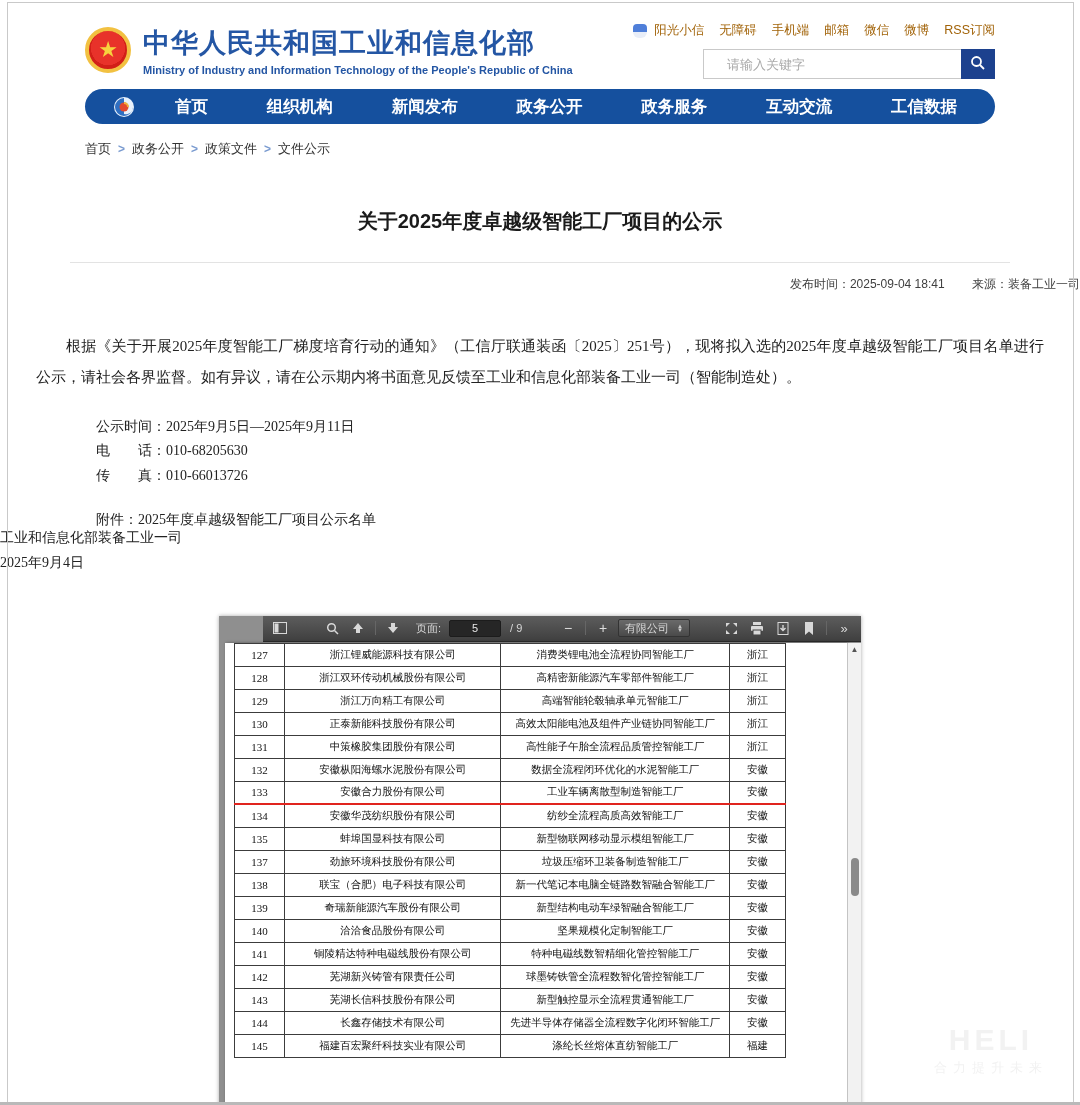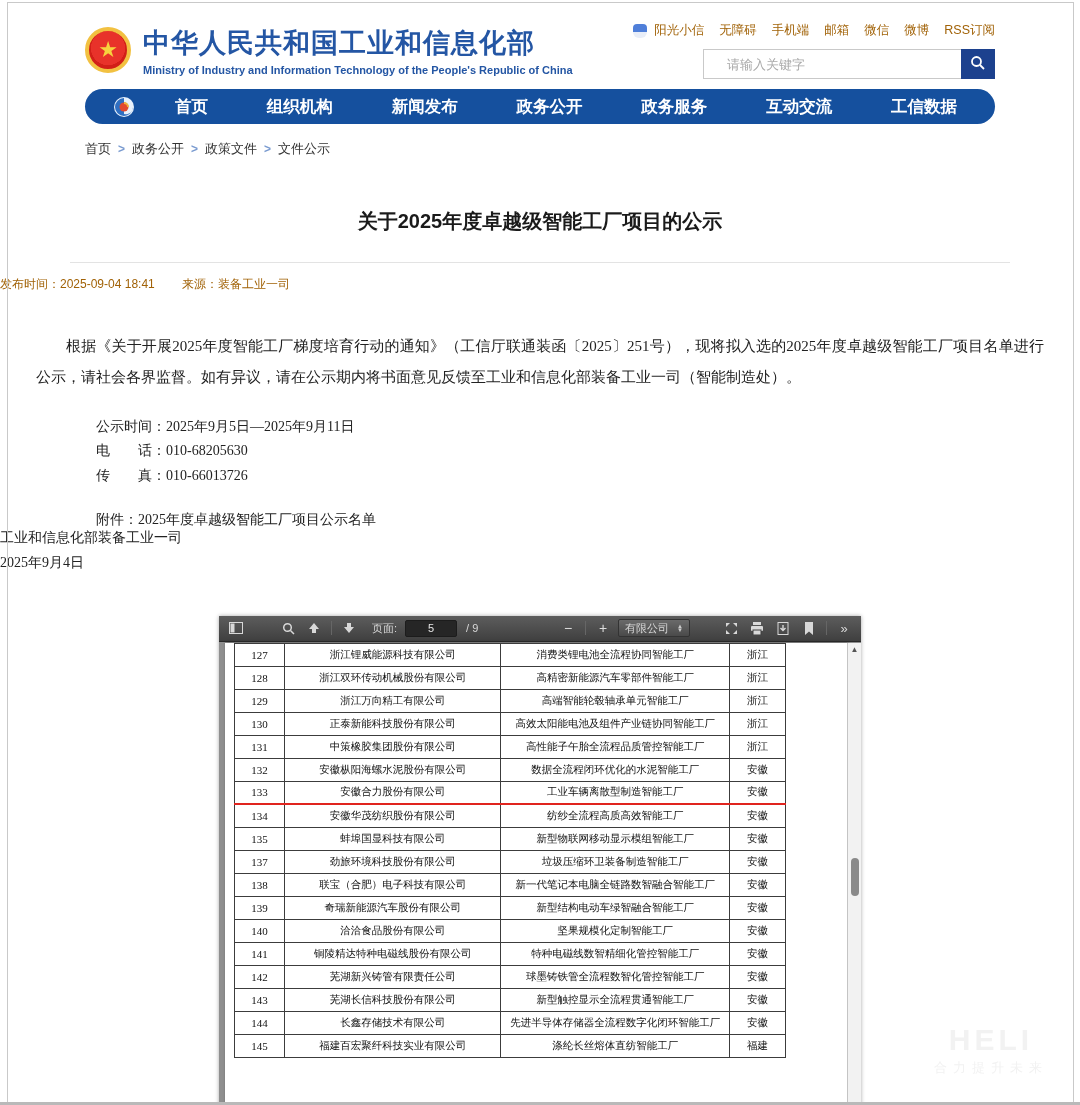--- a/index.html
+++ b/index.html
@@ -41,36 +41,36 @@
   .nav-items a { color:#fff; font-size:16.5px; font-weight:bold; text-decoration:none; cursor:pointer; }
 
   
   .breadcrumb { margin-top:16px; font-size:13px; color:#333; display:flex; gap:7px; align-items:center; }
   .breadcrumb a { color:#333; text-decoration:none; cursor:pointer; }
   .breadcrumb .sep { color:#7a9bd0; font-weight:bold; font-size:12px; }
 
   
   .article-title { margin-top:50px; text-align:center; font-size:20px; font-weight:bold; color:#1a1a1a; }
   .meta-divider { margin:27px 70px 0 70px; border-top:1px solid #e3e3e3; }
-  .meta { margin-top:13px; text-align:left; font-size:12px; color:#a16207; }
+  .meta { margin-top:13px; text-align:right; font-size:12px; color:#404040; }
   .meta span + span { margin-left:24px; }
 
   .article-body { font-family:"Liberation Serif","DejaVu Serif",serif; color:#222; }
   .article-body .para { margin:38px 36px 0 36px; font-size:15px; line-height:2.05; text-indent:2em; text-align:justify; }
   .info-lines { margin:25px 0 0 96px; font-size:14px; }
   .info-lines div { margin-bottom:6.5px; }
   .attachment { margin:26px 0 0 96px; font-size:14px; }
   .signature { text-align:left; padding-right:72px; font-size:14px; }
   .signature .date { margin-top:7px; padding-right:4px; }
 
   
   .pdf-viewer { width:642px; margin:44px auto 0 auto; height:506px; background:#8f8f8f;
                 box-shadow:0 0 4px rgba(0,0,0,.35); position:relative; overflow:hidden; }
   .pdf-toolbar { height:26px; background:linear-gradient(#5d5d5d,#3f3f3f); border-bottom:1px solid #2a2a2a;
-                 display:flex; align-items:center; padding:0 6px; gap:4px; color:#d8d8d8; font-size:11px; }
+                 display:flex; align-items:center; padding:0 6px; gap:4px; color:#d8d8d8; font-size:11px;margin-left:44px; }
   .tb-btn { width:22px; height:20px; display:flex; align-items:center; justify-content:center;
             border-radius:2px; cursor:pointer; flex:0 0 auto; }
   .tb-btn svg { display:block; }
   .tb-sep { width:1px; height:14px; background:#2e2e2e; border-right:1px solid #666; margin:0 2px; }
   .page-label { margin:0 4px 0 8px; }
   .page-input { width:52px; height:17px; background:#262626; border:1px solid #1c1c1c; border-radius:2px;
                 color:#e6e6e6; font-size:11px; text-align:center; outline:none; }
   .page-total { margin-left:5px; }
   .zoom-group { margin-left:auto; display:flex; align-items:center; gap:4px; }
   .minus-btn,.plus-btn { font-size:14px; color:#ddd; width:22px; text-align:center; cursor:pointer; }

